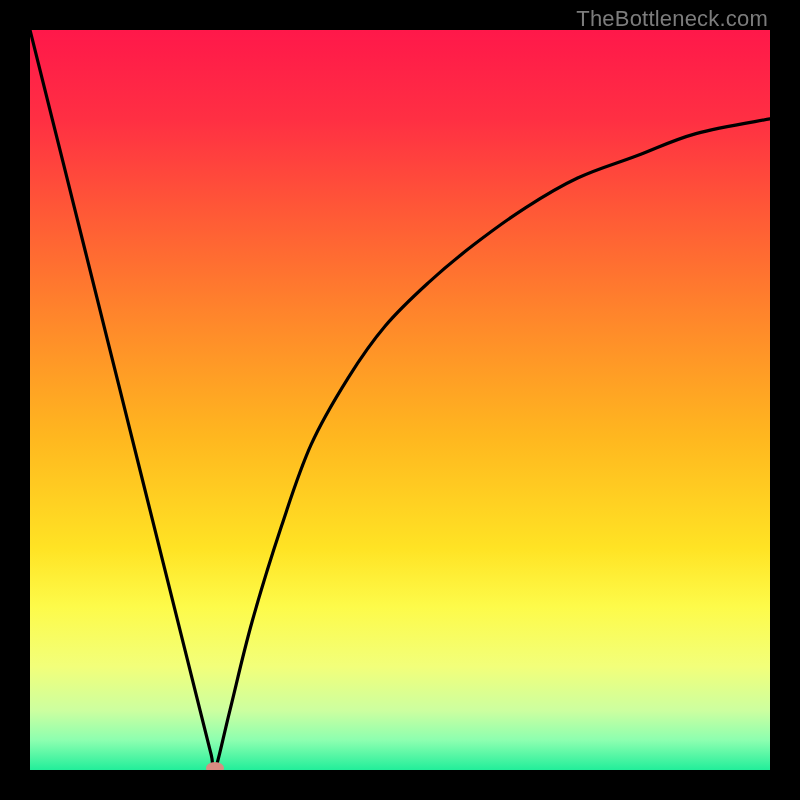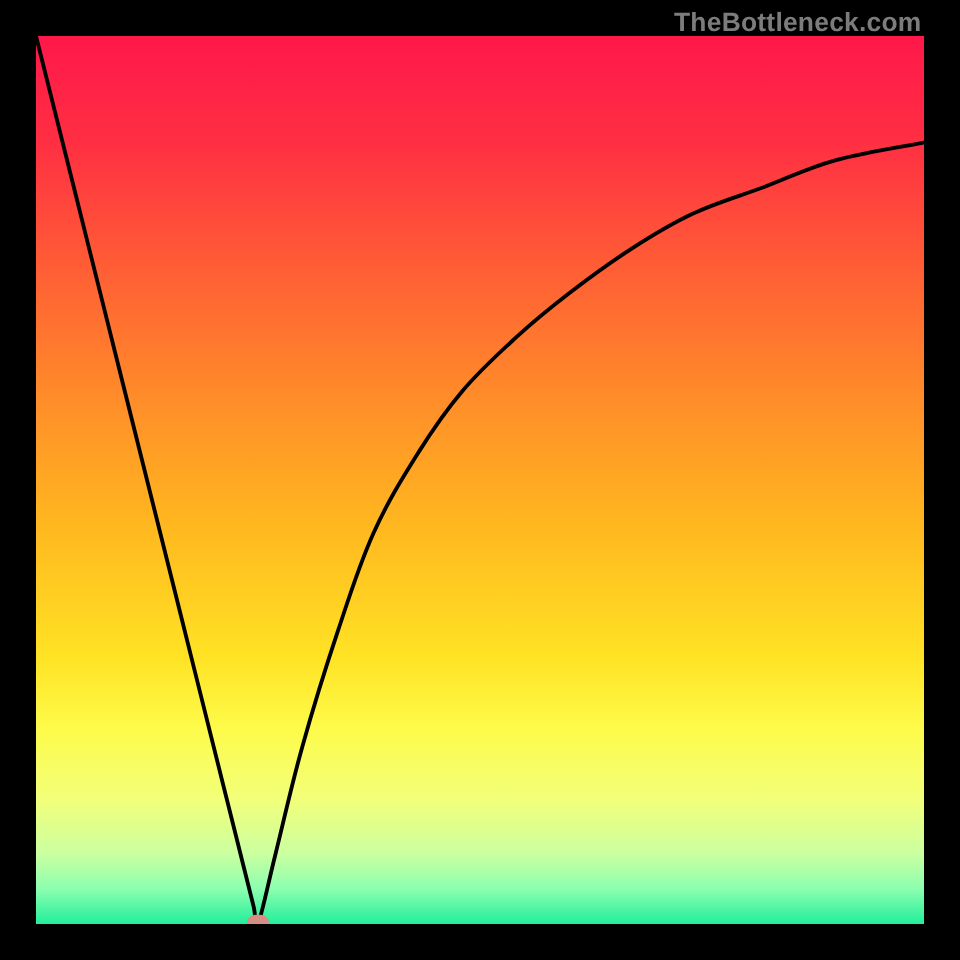--- a/index.html
+++ b/index.html
@@ -25,21 +25,21 @@
     top: 0;
     width: 740px;
     height: 740px;
   }
   .watermark {
     position: absolute;
     top: 6px;
     right: 32px;
     color: #7c7c7c;
     font-size: 22px;
-    font-weight: 700;
+    font-weight: 400;
     letter-spacing: 0.2px;
     text-align: right;
   }
 </style>
 </head>
 <body>
 
 <div class="watermark">TheBottleneck.com</div>
 
 <div class="frame">

